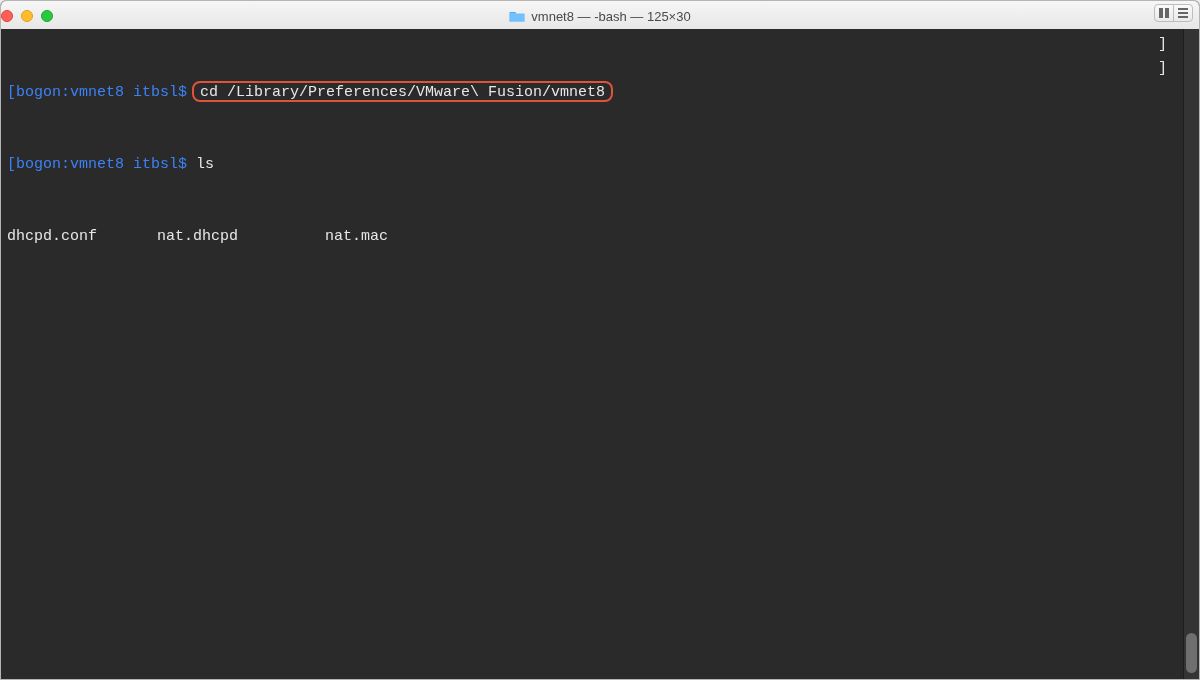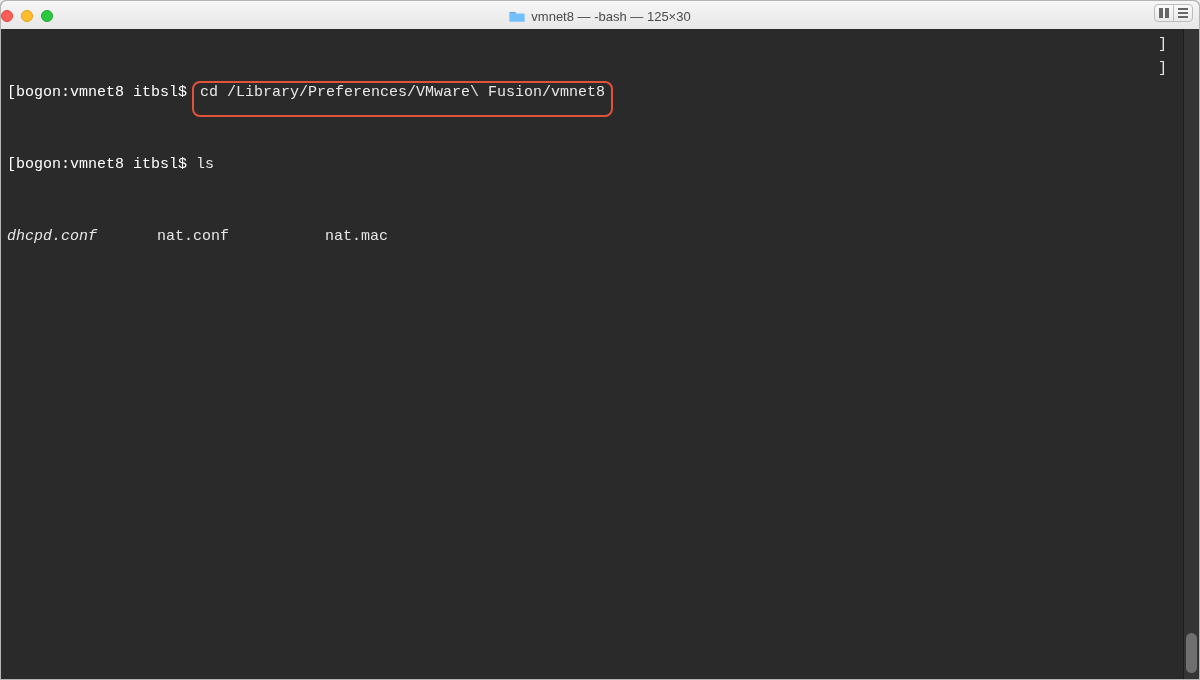--- a/index.html
+++ b/index.html
@@ -101,32 +101,32 @@
       top: 28px; left: 0; right: 0; bottom: 0;
       background: #2a2a2a;
       color: #e7e7e7;
       font-size: 15px;
       line-height: 24px;
       padding: 4px 6px 4px 6px;
       white-space: pre;
       overflow: hidden;
     }
     .line { display: block; height: 24px; }
-    .prompt-br { color:#ffffff; }
+    .prompt-br { color:#3b82f6; }
     .highlight-box {
       display: inline-block;
       border: 2px solid #e0533a;
       border-radius: 8px;
       padding: 0 6px;
       margin-left: -4px;
       line-height: 20px;
-      height: 36px;
+      height: 21px;
     }
     .file-row span { display:inline-block; }
-    .col1 { width: 150px; font-style: italic; }
+    .col1 { width: 150px; }
     .col2 { width: 160px; }
     .col3 { width: 120px; margin-left: 8px; }
     .cursor {
       display: inline-block;
       width: 9px;
       height: 18px;
       background: #9a9a9a;
       vertical-align: -2px;
     }
     .closing-bracket {
@@ -181,20 +181,20 @@
             <span></span>
             <span></span>
           </div>
       </div>
     </div>
   </div>
 
   <div class="terminal-body">
     <div class="line"><span class="prompt-br">[bogon:vmnet8 itbsl$ </span><span class="highlight-box">cd /Library/Preferences/VMware\ Fusion/vmnet8</span><span class="closing-bracket" style="top:4px">]</span></div>
     <div class="line"><span class="prompt-br">[bogon:vmnet8 itbsl$ </span><span>ls</span><span class="closing-bracket" style="top:28px">]</span></div>
-    <div class="line file-row"><span class="col1">dhcpd.conf</span><span class="col2">nat.conf</span><span class="col3">nat.mac</span></div>
+    <div class="line file-row"><span class="col1">dhcpd.conf</span><span class="col2">nat.dhcpd</span><span class="col3">nat.mac</span></div>
   </div>
 
   <div class="scrollbar-track">
     <div class="scrollbar-thumb"></div>
   </div>
 
 </div>
 
 </body></html>

